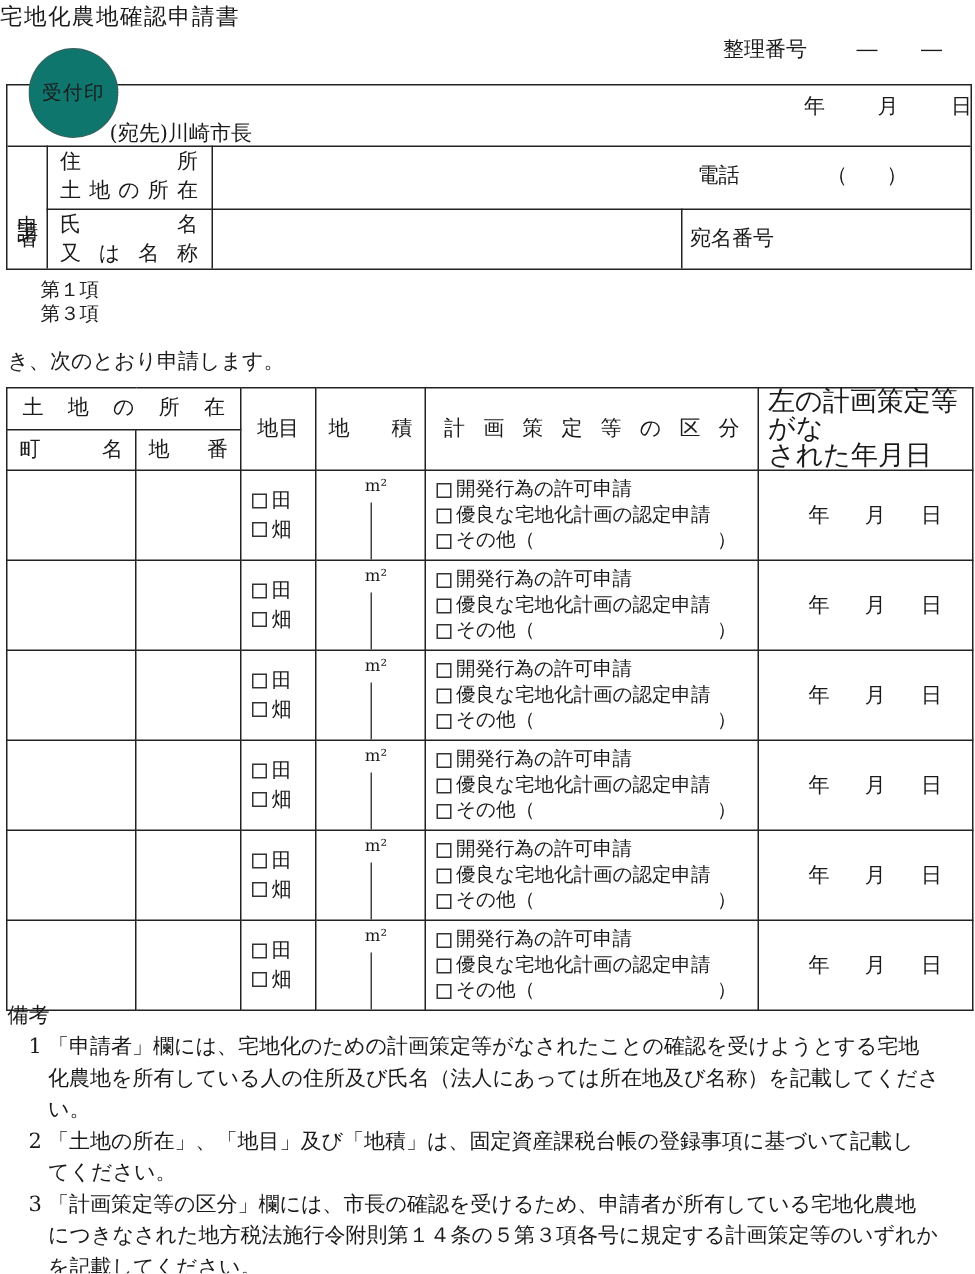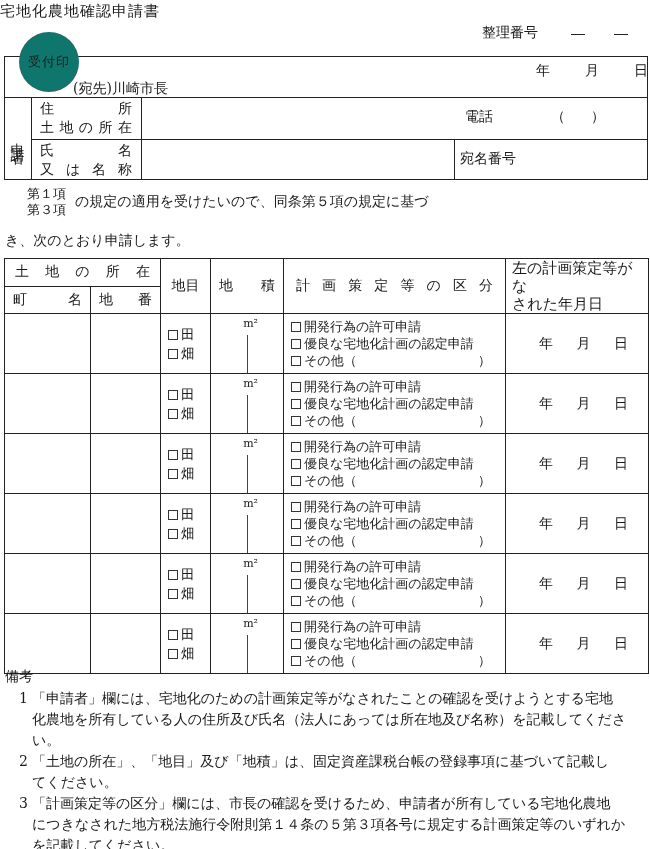--- a/index.html
+++ b/index.html
@@ -54,21 +54,21 @@
     position:absolute;top:258px;left:4px;width:644px;
     border-collapse:collapse;table-layout:fixed;border:1.5px solid #222;
   }
   table.land td{border:1px solid #222;padding:0;vertical-align:middle;box-sizing:border-box;}
   td.hc{text-align:center;font-size:14px;}
   .th-loc{height:26px;margin-left:12px;}
   .th-sub td{height:26px;}
   .jpad8{text-align:justify;text-align-last:justify;padding:0 8px !important;}
   .jpad10{text-align:justify;text-align-last:justify;padding:0 10px !important;}
   .jpad12{text-align:justify;text-align-last:justify;padding:13px 12px !important;}
-  .th-datecol{font-size:15px;line-height:18px;padding-left:6px !important;white-space:pre-line;text-align:left;}
+  .th-datecol{font-size:18px;line-height:18px;padding-left:6px !important;white-space:pre-line;text-align:left;}
   tr.brow td{height:60px;}
   .cat-cell{padding-left:7px !important;line-height:19px;font-size:13.5px;}
   .area-cell{position:relative;}
   .area-unit{position:absolute;top:3px;right:25px;font-size:11px;}
   .area-line{position:absolute;right:35px;top:21px;bottom:0;width:1px;background:#444;}
   .cls-cell{font-size:13px;line-height:17px;padding:3px 6px 3px 7px !important;vertical-align:middle;}
   .cls-line{display:flex;align-items:center;}
   .cls-line .sfx{margin-left:auto;margin-right:8px;}
   .cb{
     display:inline-block;width:10px;height:10px;border:1.2px solid #333;
@@ -131,21 +131,20 @@
       <span class="pc">）</span>
     </div>
     <div class="abs recipient-no">宛名番号</div>
   </div>
 
   <div class="abs statement">
     <span class="clause-stack">
       <div>第１項</div>
       <div>第３項</div>
     </span>
-    <span>の規定の適用を受けたいので、同条第５項の規定に基づ</span>
   </div>
   <div class="abs statement-line2">き、次のとおり申請します。</div>
 
   <table class="land">
     <colgroup>
       <col style="width:86px">
         <col style="width:70px">
         <col style="width:50px">
       <col style="width:73px">
         <col style="width:222px">

